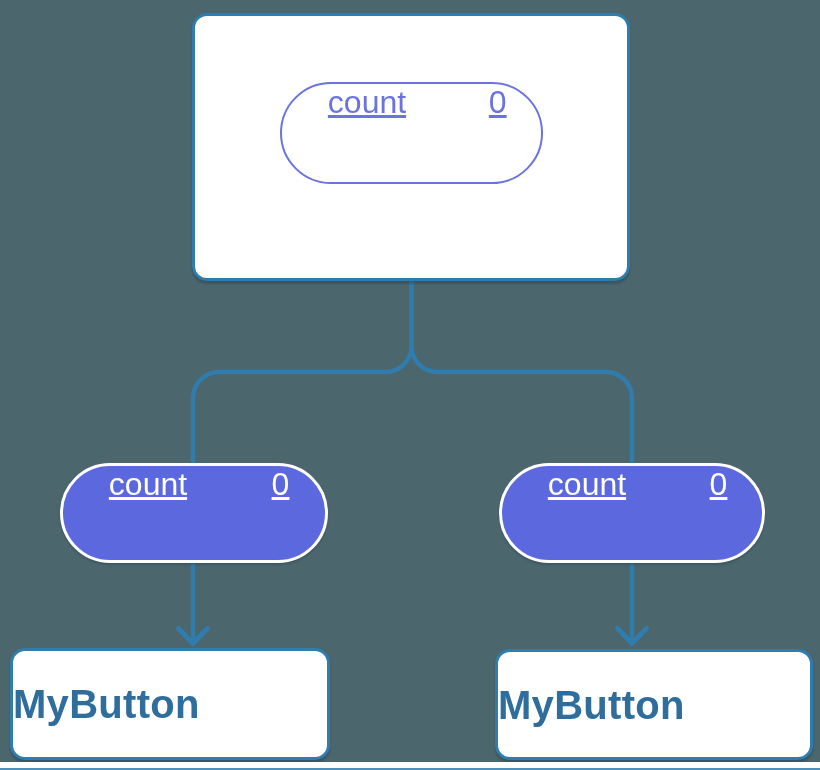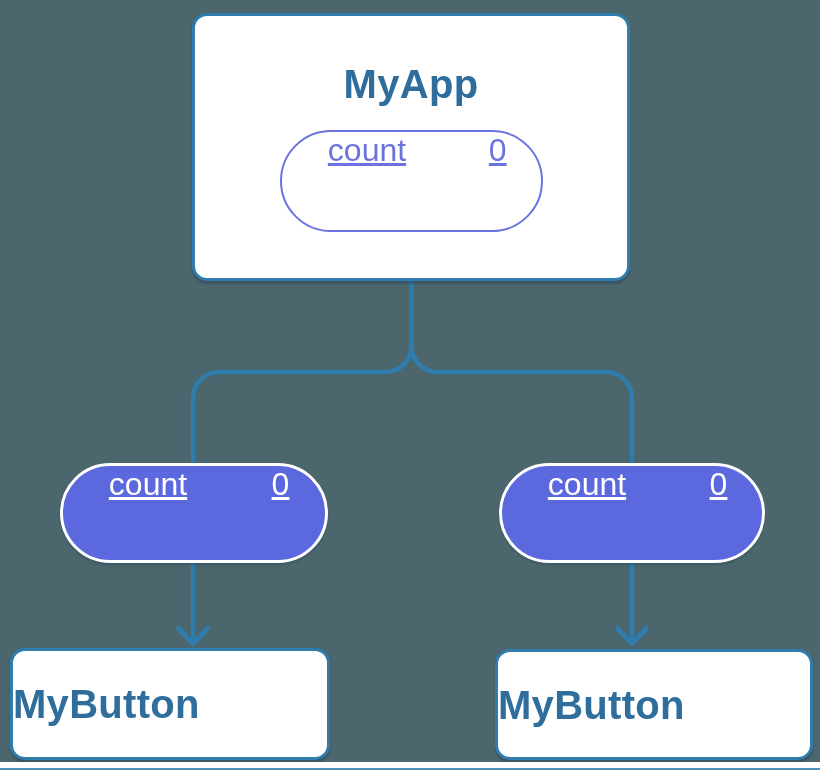--- a/index.html
+++ b/index.html
@@ -147,21 +147,20 @@
 <div class="stage">
 
   <svg class="connectors" width="820" height="770" viewBox="0 0 820 770" aria-hidden="true">
     <path d="M411.5 279 L411.5 346 A26 26 0 0 1 385.5 372 L219 372 A26 26 0 0 0 193 398 L193 641"></path>
     <path d="M411.5 279 L411.5 346 A26 26 0 0 0 437.5 372 L606 372 A26 26 0 0 1 632 398 L632 641"></path>
     <path class="arrowhead" d="M178.5 628.5 L193 643.5 L207.5 628.5"></path>
     <path class="arrowhead" d="M617.5 628.5 L632 643.5 L646.5 628.5"></path>
   </svg>
 
   <div class="card root-card">
-    <div class="card-title">MyApp</div>
     <div class="pill pill-outline">
       <span class="pill-name">count</span>
       <span class="pill-divider"></span>
       <span class="pill-value">0</span>
     </div>
   </div>
 
   <div class="pill pill-filled left">
     <span class="pill-name">count</span>
     <span class="pill-divider"></span>

